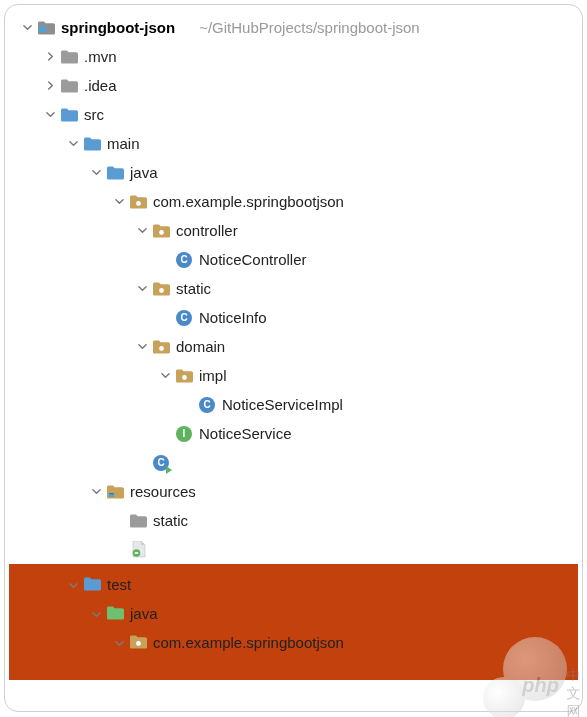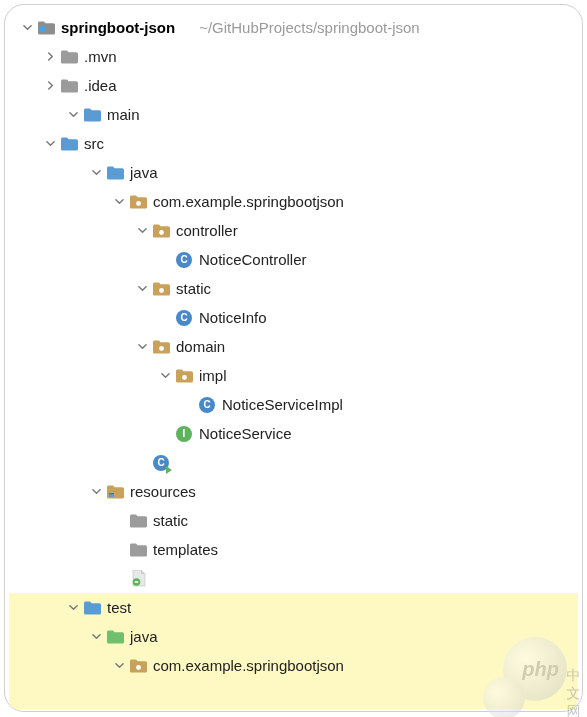--- a/index.html
+++ b/index.html
@@ -10,36 +10,36 @@
     font-size: 15px;
     background: #fff;
     color: #222;
     width: 587px;
     height: 717px;
     overflow: hidden;
     position: relative;
   }
   .panel {
     border: 1px solid #d0d0d0;
-    border-radius: 20px;
+    border-radius: 14px;
     margin: 4px;
     padding: 8px 4px 0 4px;
     height: 708px;
     overflow: hidden;
     background: #fff;
   }
   .tree { }
   .row {
     display: flex;
     align-items: center;
     height: 29px;
     white-space: nowrap;
     padding-right: 6px;
   }
-  .row.sel { background: #fef9c3; }
+  .row.sel { background: #c2410c; align-items: flex-end; }
   .indent { display:inline-block; flex: 0 0 auto; }
   .arrow {
     width: 16px; height: 16px;
     flex: 0 0 auto;
     display: inline-flex;
     align-items: center;
     justify-content: center;
     color: #7a7a7a;
     font-size: 11px;
     margin-right: 2px;
@@ -80,21 +80,21 @@
     position: absolute; right: 62px; bottom: 6px;
     width: 42px; height: 42px; border-radius: 50%;
     background: radial-gradient(circle at 35% 35%, #fff, #ddd 60%, #c4c4c4);
   }
   .watermark .txt {
     position: absolute; right: 6px; bottom: 4px;
     font-size: 14px; color: #888; font-family: Arial, sans-serif;
     letter-spacing: .5px;
   }
   .watermark .php {
-    position: absolute; right: 28px; bottom: 44px;
+    position: absolute; right: 28px; bottom: 28px;
     font-family: Arial, sans-serif; font-style: italic; font-weight: 700;
     font-size: 20px; color: #999;
   }
 </style>
 </head>
 <body>
 
 <div class="panel">
   <div class="tree" id="tree">
       <div class="row">
@@ -135,46 +135,46 @@
           </svg>
         </span>
         <span class="ico">
           <svg width="17" height="14" viewBox="0 0 17 14">
     <path d="M0 2.2 C0 1 0.7 0.4 1.6 0.4 L6 0.4 L7.6 2.2 L15.2 2.2 C16.2 2.2 17 3 17 4 L17 12 C17 13 16.2 13.6 15.2 13.6 L1.6 13.6 C0.7 13.6 0 13 0 12 Z" fill="#9b9b9b"></path>
   </svg>
         </span>
         <span class="label">.idea</span>
       </div>
       <div class="row">
+        <span class="indent" style="width: 33px;"></span>
+        <span class="arrow">
+          <svg width="9" height="9" viewBox="0 0 10 10">
+            <path d="M1 3 L5 7 L9 3" fill="none" stroke="#7a7a7a" stroke-width="1.6" stroke-linecap="round" stroke-linejoin="round"></path>
+          </svg>
+        </span>
+        <span class="ico">
+          <svg width="17" height="14" viewBox="0 0 17 14">
+    <path d="M0 2.2 C0 1 0.7 0.4 1.6 0.4 L6 0.4 L7.6 2.2 L15.2 2.2 C16.2 2.2 17 3 17 4 L17 12 C17 13 16.2 13.6 15.2 13.6 L1.6 13.6 C0.7 13.6 0 13 0 12 Z" fill="#5a9bd4"></path>
+  </svg>
+        </span>
+        <span class="label">src</span>
+      </div>
+      <div class="row">
         <span class="indent" style="width: 56px;"></span>
         <span class="arrow">
           <svg width="9" height="9" viewBox="0 0 10 10">
             <path d="M1 3 L5 7 L9 3" fill="none" stroke="#7a7a7a" stroke-width="1.6" stroke-linecap="round" stroke-linejoin="round"></path>
           </svg>
         </span>
         <span class="ico">
           <svg width="17" height="14" viewBox="0 0 17 14">
     <path d="M0 2.2 C0 1 0.7 0.4 1.6 0.4 L6 0.4 L7.6 2.2 L15.2 2.2 C16.2 2.2 17 3 17 4 L17 12 C17 13 16.2 13.6 15.2 13.6 L1.6 13.6 C0.7 13.6 0 13 0 12 Z" fill="#5a9bd4"></path>
   </svg>
         </span>
         <span class="label">main</span>
-      </div>
-      <div class="row">
-        <span class="indent" style="width: 33px;"></span>
-        <span class="arrow">
-          <svg width="9" height="9" viewBox="0 0 10 10">
-            <path d="M1 3 L5 7 L9 3" fill="none" stroke="#7a7a7a" stroke-width="1.6" stroke-linecap="round" stroke-linejoin="round"></path>
-          </svg>
-        </span>
-        <span class="ico">
-          <svg width="17" height="14" viewBox="0 0 17 14">
-    <path d="M0 2.2 C0 1 0.7 0.4 1.6 0.4 L6 0.4 L7.6 2.2 L15.2 2.2 C16.2 2.2 17 3 17 4 L17 12 C17 13 16.2 13.6 15.2 13.6 L1.6 13.6 C0.7 13.6 0 13 0 12 Z" fill="#5a9bd4"></path>
-  </svg>
-        </span>
-        <span class="label">src</span>
       </div>
       <div class="row">
         <span class="indent" style="width: 79px;"></span>
         <span class="arrow">
           <svg width="9" height="9" viewBox="0 0 10 10">
             <path d="M1 3 L5 7 L9 3" fill="none" stroke="#7a7a7a" stroke-width="1.6" stroke-linecap="round" stroke-linejoin="round"></path>
           </svg>
         </span>
         <span class="ico">
           <svg width="17" height="14" viewBox="0 0 17 14">
@@ -315,30 +315,20 @@
       </div>
       <div class="row">
         <span class="indent" style="width: 102px;"></span>
         <span class="arrow blank"></span>
         <span class="ico">
           <svg width="17" height="14" viewBox="0 0 17 14">
     <path d="M0 2.2 C0 1 0.7 0.4 1.6 0.4 L6 0.4 L7.6 2.2 L15.2 2.2 C16.2 2.2 17 3 17 4 L17 12 C17 13 16.2 13.6 15.2 13.6 L1.6 13.6 C0.7 13.6 0 13 0 12 Z" fill="#9b9b9b"></path>
   </svg>
         </span>
         <span class="label">static</span>
-      </div>
-      <div class="row">
-        <span class="indent" style="width: 102px;"></span>
-        <span class="arrow blank"></span>
-        <span class="ico">
-          <svg width="17" height="14" viewBox="0 0 17 14">
-    <path d="M0 2.2 C0 1 0.7 0.4 1.6 0.4 L6 0.4 L7.6 2.2 L15.2 2.2 C16.2 2.2 17 3 17 4 L17 12 C17 13 16.2 13.6 15.2 13.6 L1.6 13.6 C0.7 13.6 0 13 0 12 Z" fill="#9b9b9b"></path>
-  </svg>
-        </span>
-        <span class="label">templates</span>
       </div>
       <div class="row">
         <span class="indent" style="width: 102px;"></span>
         <span class="arrow blank"></span>
         <span class="ico">
           <svg width="15" height="17" viewBox="0 0 15 17">
     <path d="M2 0 L10 0 L14 4 L14 16 L2 16 Z" fill="#e8e8e8" stroke="#bdbdbd" stroke-width="0.6"></path>
     <path d="M10 0 L10 4 L14 4 Z" fill="#cfcfcf"></path>
     <circle cx="5.5" cy="12" r="3.8" fill="#5fb35f"></circle>
     <rect x="3.8" y="11.2" width="3.4" height="1.6" fill="#fff"></rect>

